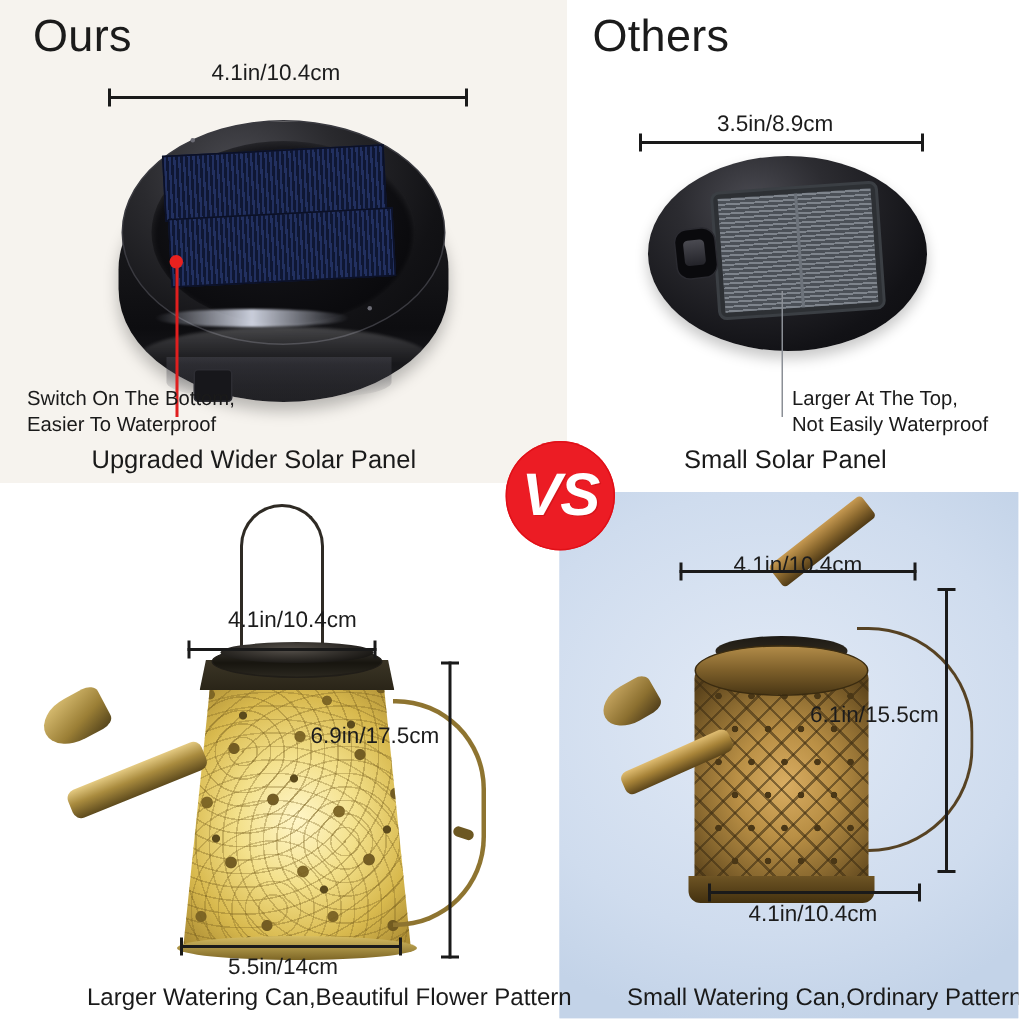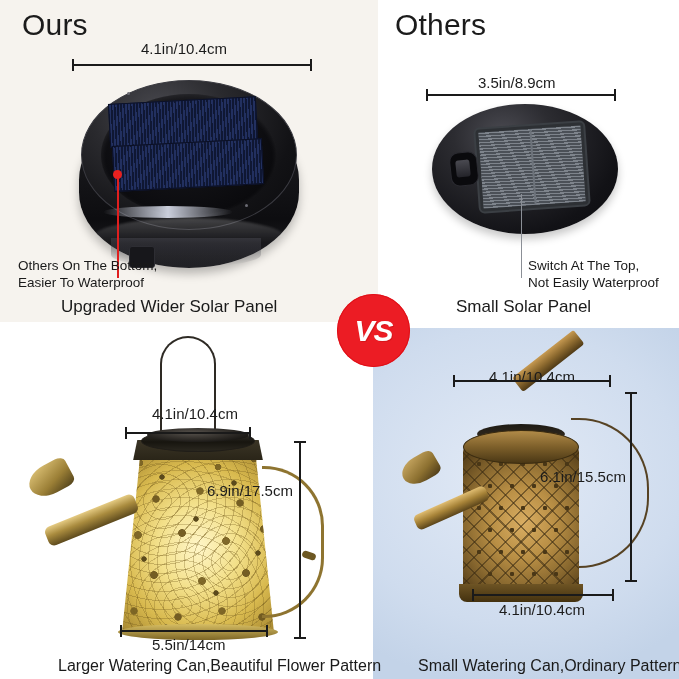--- a/index.html
+++ b/index.html
@@ -74,21 +74,21 @@
   .leader-gray { position:absolute; width:1.2px; background:#8b8f96; }
 
   
   .vs-badge {
     position:absolute; left:337px; top:294px; width:73px; height:73px;
     border-radius:50%; background:#ec1c24;
     display:flex; align-items:center; justify-content:center;
     box-shadow: 0 0 0 1px #e01018 inset;
   }
   .vs-badge span {
-    color:#fff; font-size:30px; font-weight:bold; font-style:italic;
+    color:#fff; font-size:40px; font-weight:bold; font-style:italic;
     letter-spacing:-1px; font-family:"Liberation Sans", sans-serif;
     text-shadow: 1px 1px 0 rgba(150,0,0,.25);
   }
 
   
   .lamp-ours { position:absolute; left:73px; top:78px; width:232px; height:196px; }
   .lamp-ours .body {
     position:absolute; left:6px; top:26px; width:220px; height:164px;
     border-radius:50% / 46%;
     background:
@@ -393,42 +393,42 @@
     <div class="rim-hi"></div>
     <div class="side-seam"></div>
     <div class="switch-box"></div>
     <div class="speck" style="left:54px; top:14px;"></div>
     <div class="speck" style="left:172px; top:126px;"></div>
   </div>
 
   <div class="leader-dot" style="left:113px; top:170px;"></div>
   <div class="leader-red" style="left:117px; top:178px; height:100px;"></div>
 
-  <div class="note" style="left:18px; top:258px;">Others On The Bottom,</div>
+  <div class="note" style="left:18px; top:258px;">Switch On The Bottom,</div>
   <div class="note" style="left:18px; top:275px;text-align:right;">Easier To Waterproof</div>
 
   <div class="caption" style="left:61px; top:297px;">Upgraded Wider Solar Panel</div>
 
   <div class="dim-label" style="left:478px; top:74px;">3.5in/8.9cm</div>
   <div class="hrule" style="left:426px; top:94px; width:190px;"></div>
 
   <div class="lamp-other">
     <div class="disc"></div>
     <div class="cellwrap">
       <div class="cell">
           <div class="divider"></div>
         </div>
     </div>
     <div class="sw-slot"></div>
     <div class="sw-knob"></div>
   </div>
 
   <div class="leader-gray" style="left:521px; top:194px; height:84px;"></div>
 
-  <div class="note" style="left:528px; top:258px;">Switch At The Top,</div>
+  <div class="note" style="left:528px; top:258px;">Larger At The Top,</div>
   <div class="note" style="left:528px; top:275px;">Not Easily Waterproof</div>
 
   <div class="caption" style="left:456px; top:297px;">Small Solar Panel</div>
 
   <div class="vs-badge">
     <span>VS</span>
   </div>
 
   <div class="can-ours">
     <div class="hang-handle"></div>

